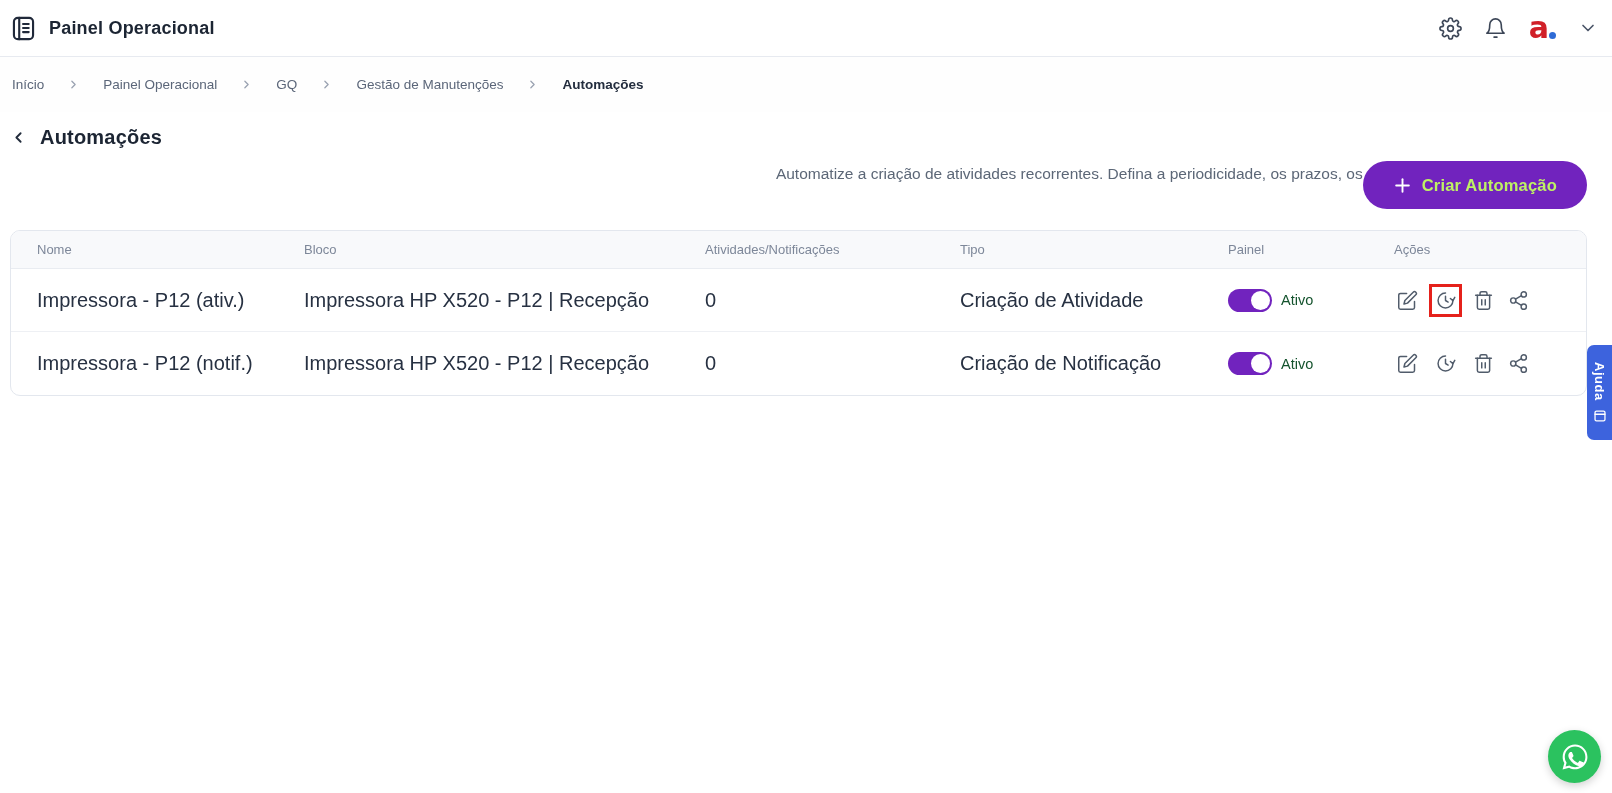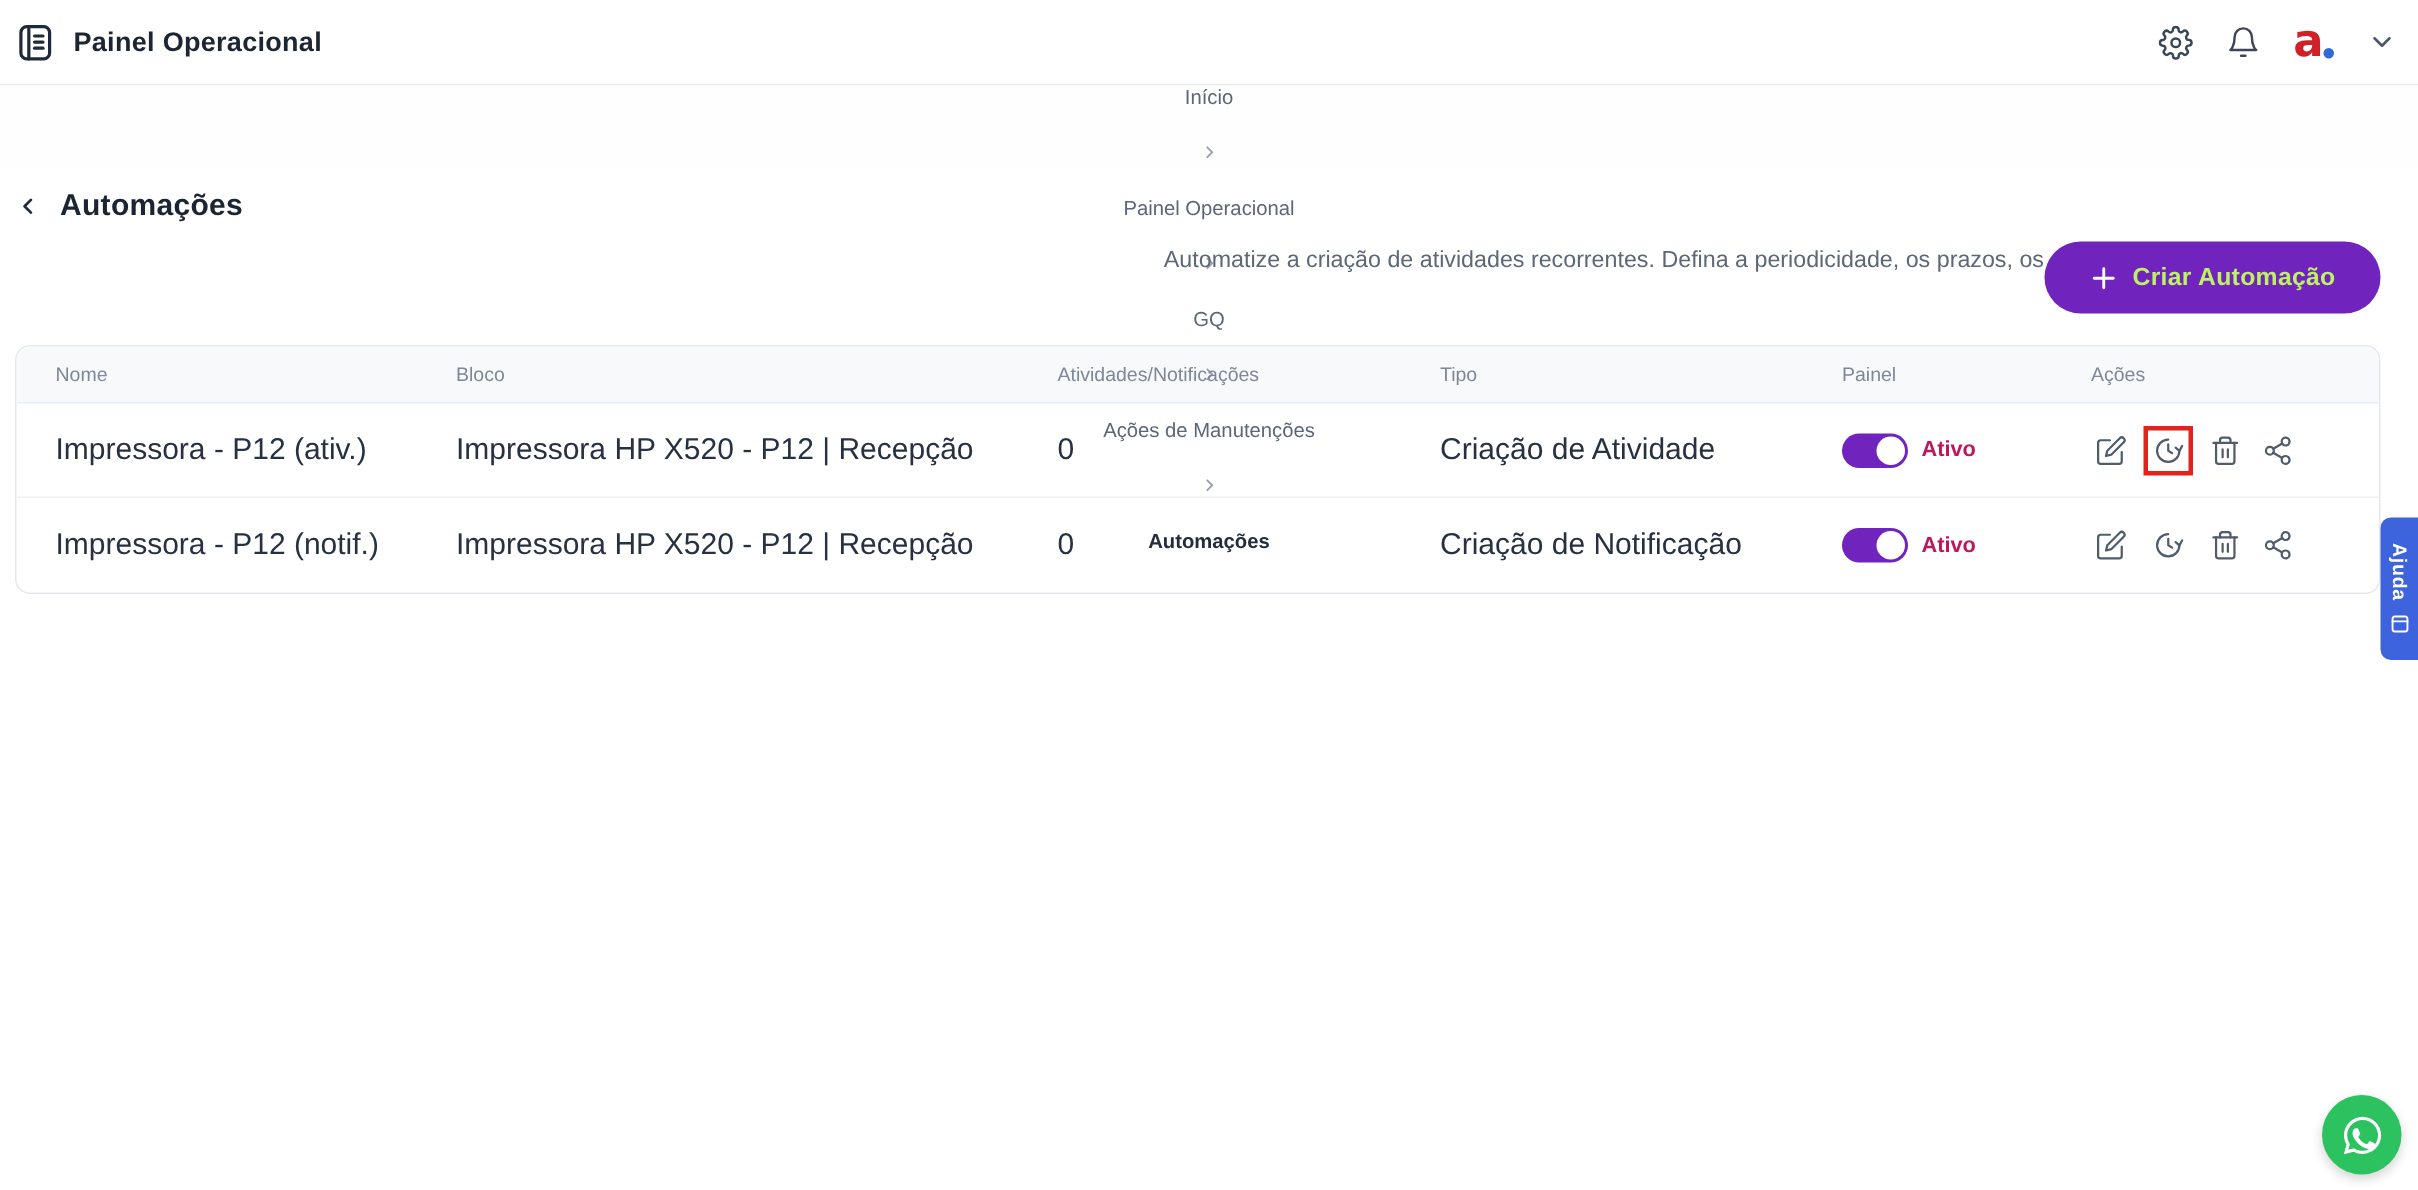--- a/index.html
+++ b/index.html
@@ -57,21 +57,20 @@
   }
 
   
   .breadcrumb {
     height: 55px;
     display: flex;
     align-items: center;
     padding: 0 12px;
     gap: 23px;
     background: #fefefe;
-    flex-direction: column;
   }
   .crumb {
     font-size: 13.5px;
     color: #5b6679;
     text-decoration: none;
     cursor: pointer;
     background: none; border: none;
     font-family: inherit;
   }
   .crumb.current { font-weight: 700; color: #232d3e; cursor: default; }
@@ -136,21 +135,21 @@
     background: #c8ccd6; position: relative; cursor: pointer;
     border: none; flex: 0 0 auto;
   }
   .toggle.on { background: #7123be; }
   .toggle .knob {
     position: absolute; top: 2px; left: 2px;
     width: 19px; height: 19px; border-radius: 50%;
     background: #fff; transition: left .15s;
   }
   .toggle.on .knob { left: 23px; }
-  .status-label { font-size: 14.5px; font-weight: 700; color: #be185d; text-align: right; }
+  .status-label { font-size: 14.5px; font-weight: 400; color: #14532d; text-align: right; }
 
   
   .actions-cell { display: flex; align-items: center; gap: 8px; }
   .action-btn {
     background: none; border: none; cursor: pointer;
     color: #515c6b; padding: 3px; display: flex;
   }
   .hl-box { display: inline-flex; border: 3px solid transparent; padding: 1px; }
   .hl-box.on { border-color: #e5211b; }
 
@@ -244,21 +243,21 @@
     <svg width="13" height="13" viewBox="0 0 24 24" fill="none" stroke="currentColor" stroke-width="2.4" stroke-linecap="round" stroke-linejoin="round">
         <polyline points="9 18 15 12 9 6"></polyline>
       </svg>
   </span>
   <button class="crumb">GQ</button>
   <span class="crumb-sep">
     <svg width="13" height="13" viewBox="0 0 24 24" fill="none" stroke="currentColor" stroke-width="2.4" stroke-linecap="round" stroke-linejoin="round">
         <polyline points="9 18 15 12 9 6"></polyline>
       </svg>
   </span>
-  <button class="crumb">Ações de Manutenções</button>
+  <button class="crumb">Gestão de Manutenções</button>
   <span class="crumb-sep">
     <svg width="13" height="13" viewBox="0 0 24 24" fill="none" stroke="currentColor" stroke-width="2.4" stroke-linecap="round" stroke-linejoin="round">
         <polyline points="9 18 15 12 9 6"></polyline>
       </svg>
   </span>
   <span class="crumb current">Automações</span>
 </nav>
 
 <div class="title-row">
   <button class="back-btn">

